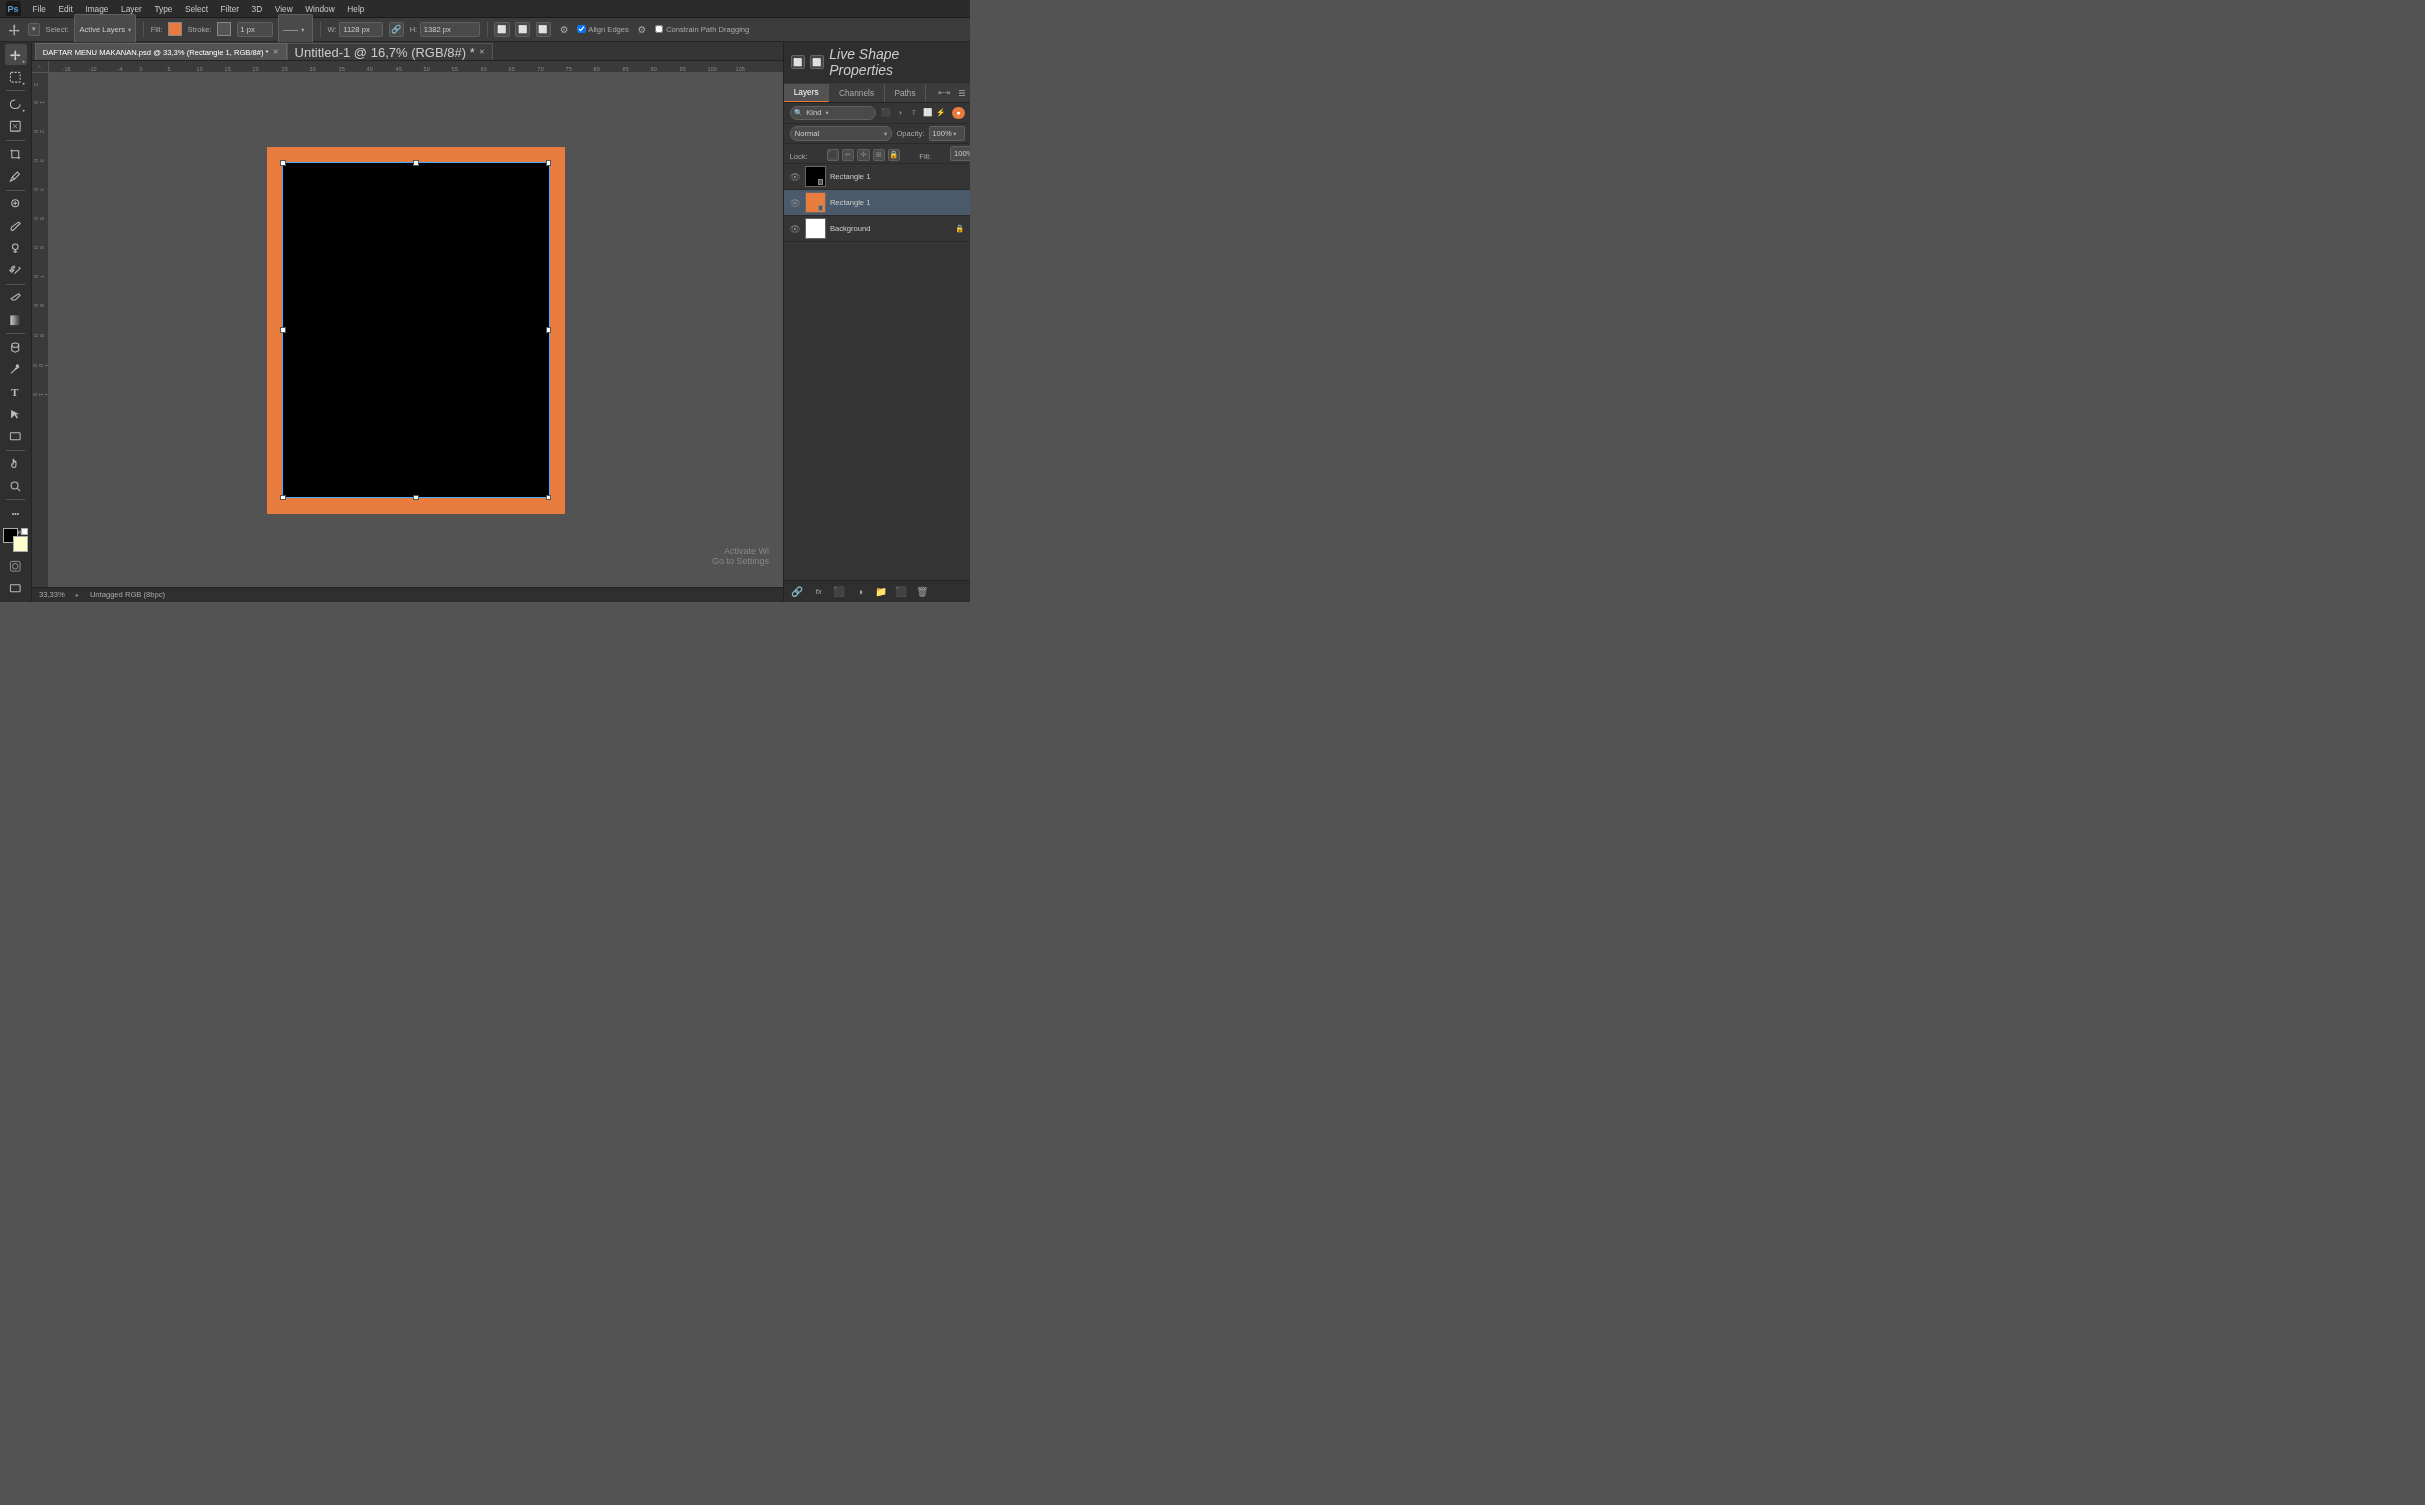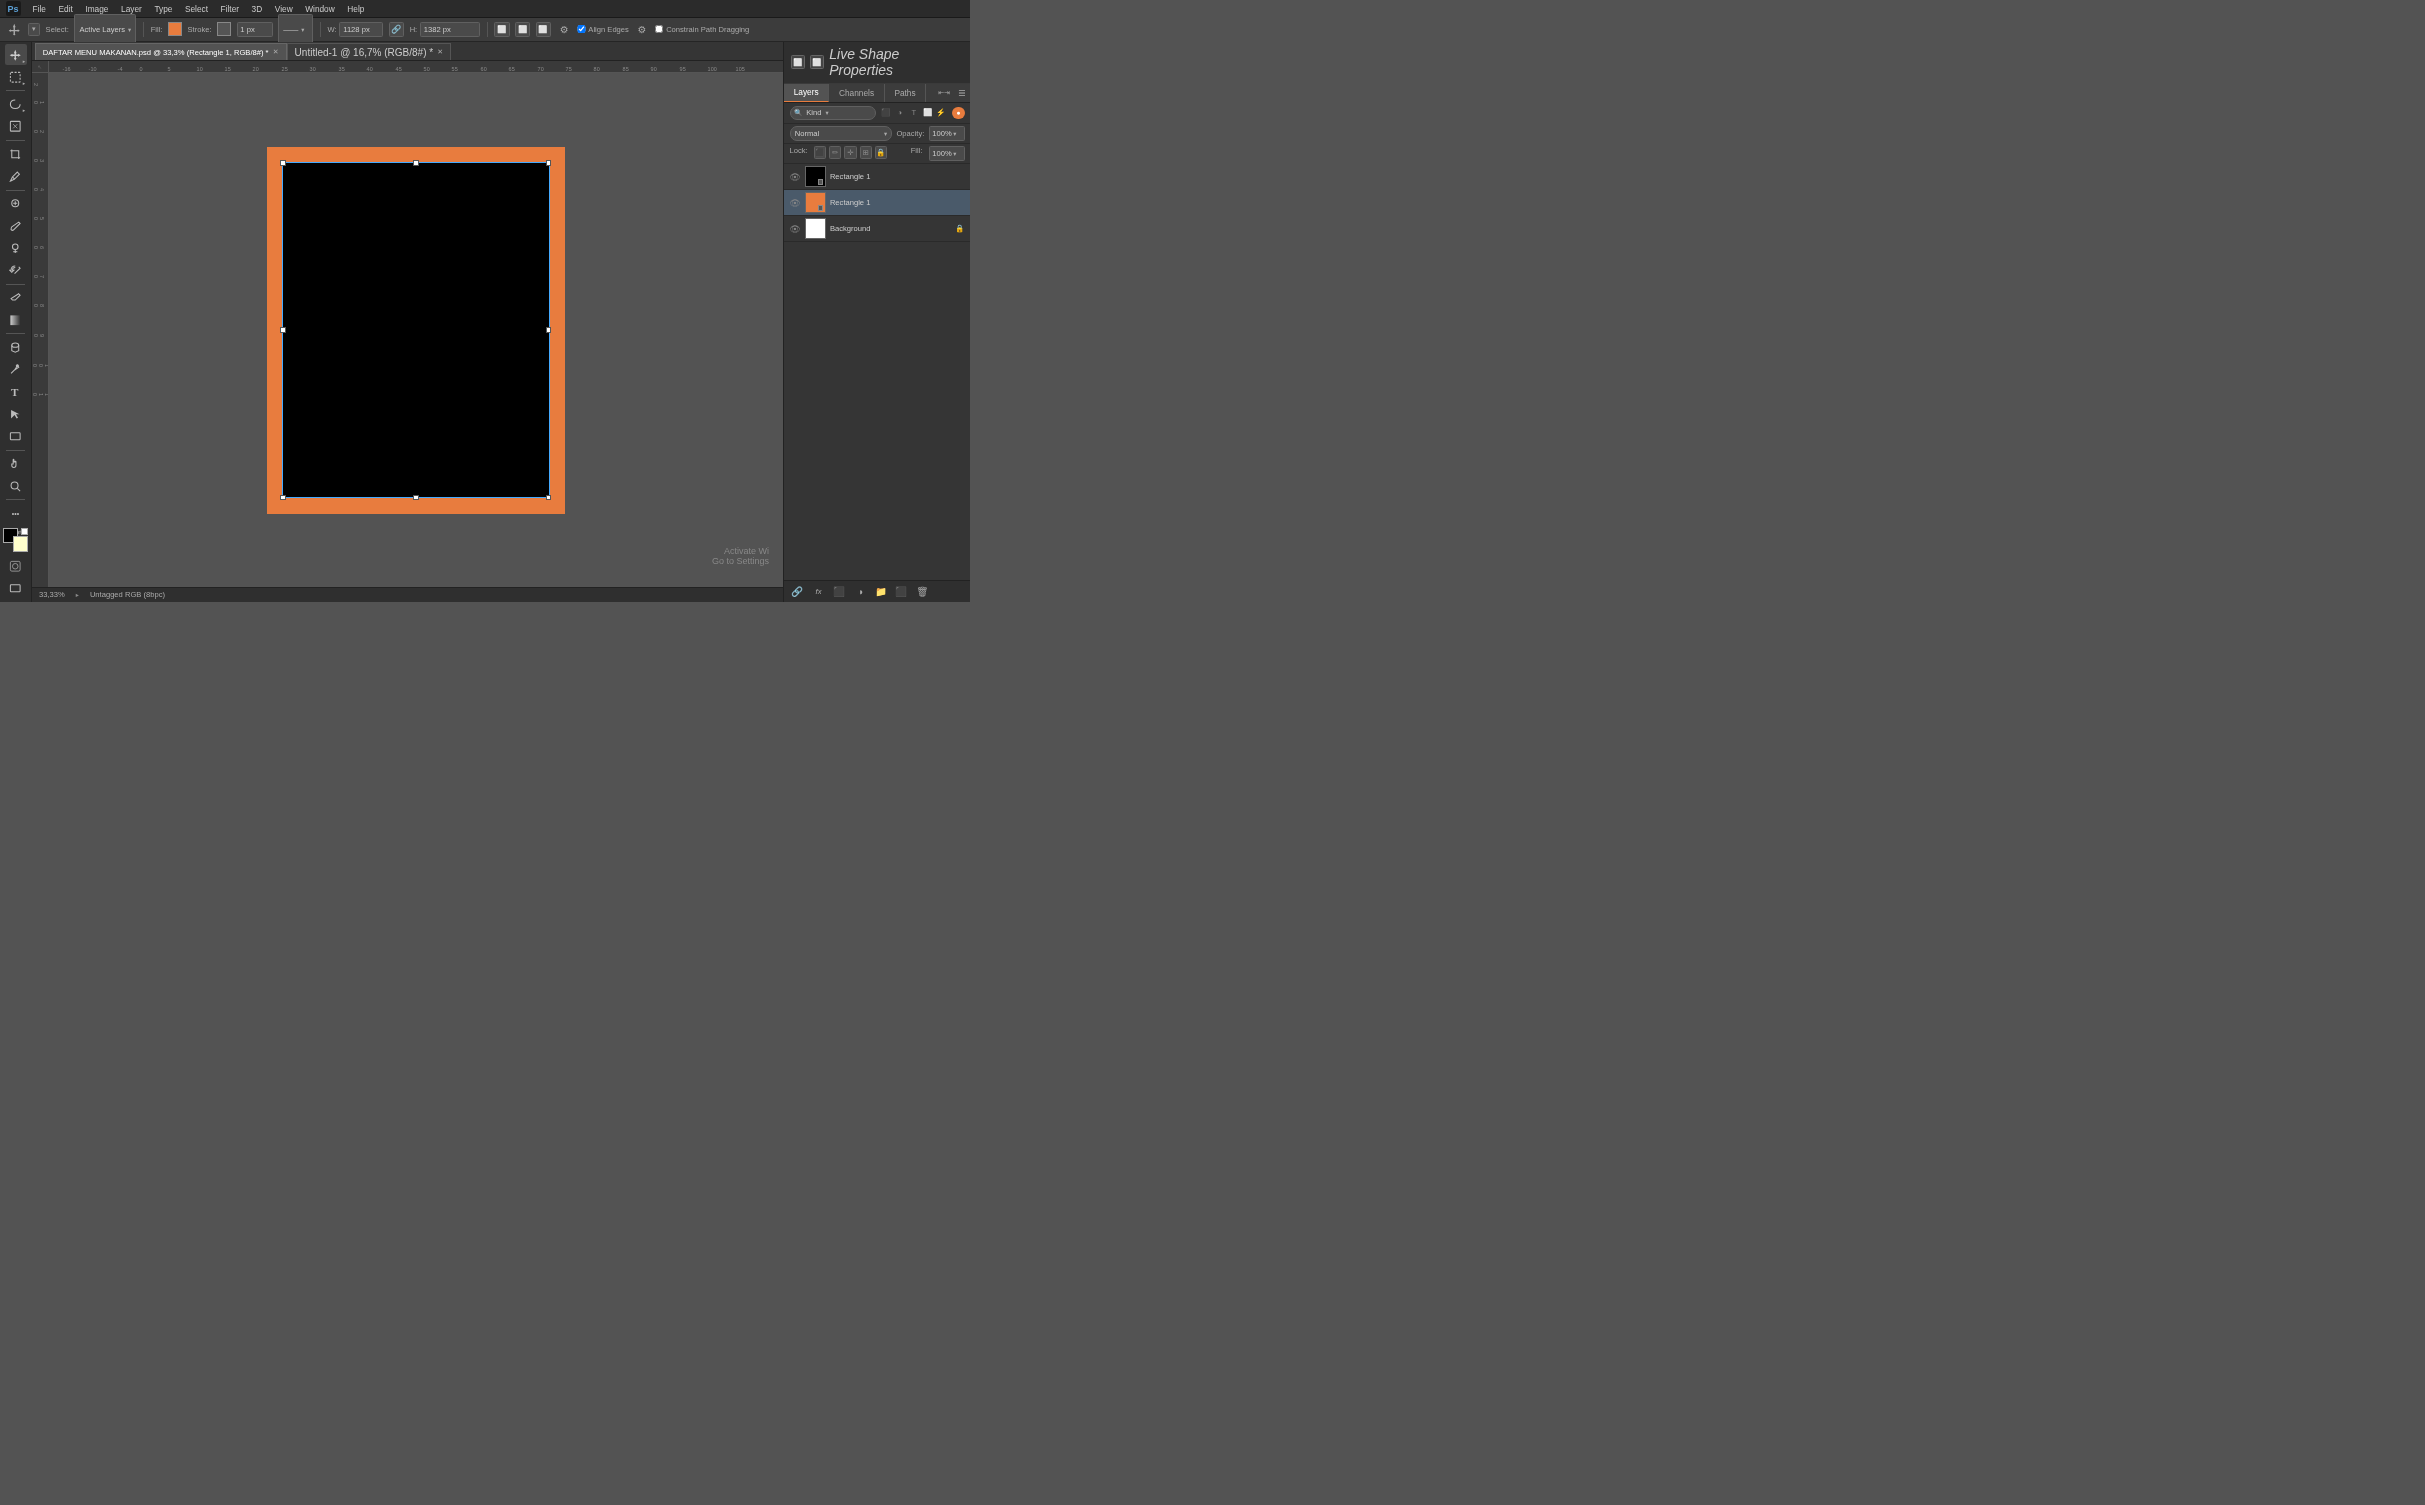--- a/index.html
+++ b/index.html
@@ -368,21 +368,21 @@
       padding: 1.4px 2.8px;
       border-radius: 1.4px;
       height: 15.2px;
       width: 36px;
       display: flex; align-items: center; gap: 1.4px;
     }
 
     .layers-lock-row {
       background: #353535;
       padding: 2.1px 5.5px;
-      display: flex; align-items: flex-start; gap: 6px;
+      display: flex; align-items: flex-end; gap: 19px;
       border-bottom: 0.7px solid #2a2a2a;
     }
     .layers-lock-label { color: #aaa; font-size: 7.6px; }
     .layers-lock-icons { display: flex; gap: 2.8px; }
     .layers-lock-icon {
       width: 12.5px; height: 12.5px;
       display: flex; align-items: center; justify-content: center;
       color: #888; font-size: 7.6px; cursor: pointer;
       background: #4a4a4a; border: 0.7px solid #606060; border-radius: 1.4px;
     }
@@ -672,21 +672,21 @@
   </div>
 
   <div class="center-content">
 
     <div class="tabs-bar">
       <div class="tab active">
         <span style="font-size:7.6px;">DAFTAR MENU MAKANAN.psd @ 33,3% (Rectangle 1, RGB/8#) *</span>
         <span class="tab-close">✕</span>
       </div>
       <div class="tab">
-        <span style="font-size:10px;">Untitled-1 @ 16,7% (RGB/8#) *</span>
+        <span style="font-size:13px;">Untitled-1 @ 16,7% (RGB/8#) *</span>
         <span class="tab-close">✕</span>
       </div>
     </div>
 
     <div class="canvas-area">
       <div class="ruler-corner">
         <div style="font-size:5.5px;color:#666;text-align:center;margin-top:2.8px;">↖</div>
       </div>
 
       <div class="ruler-top">

